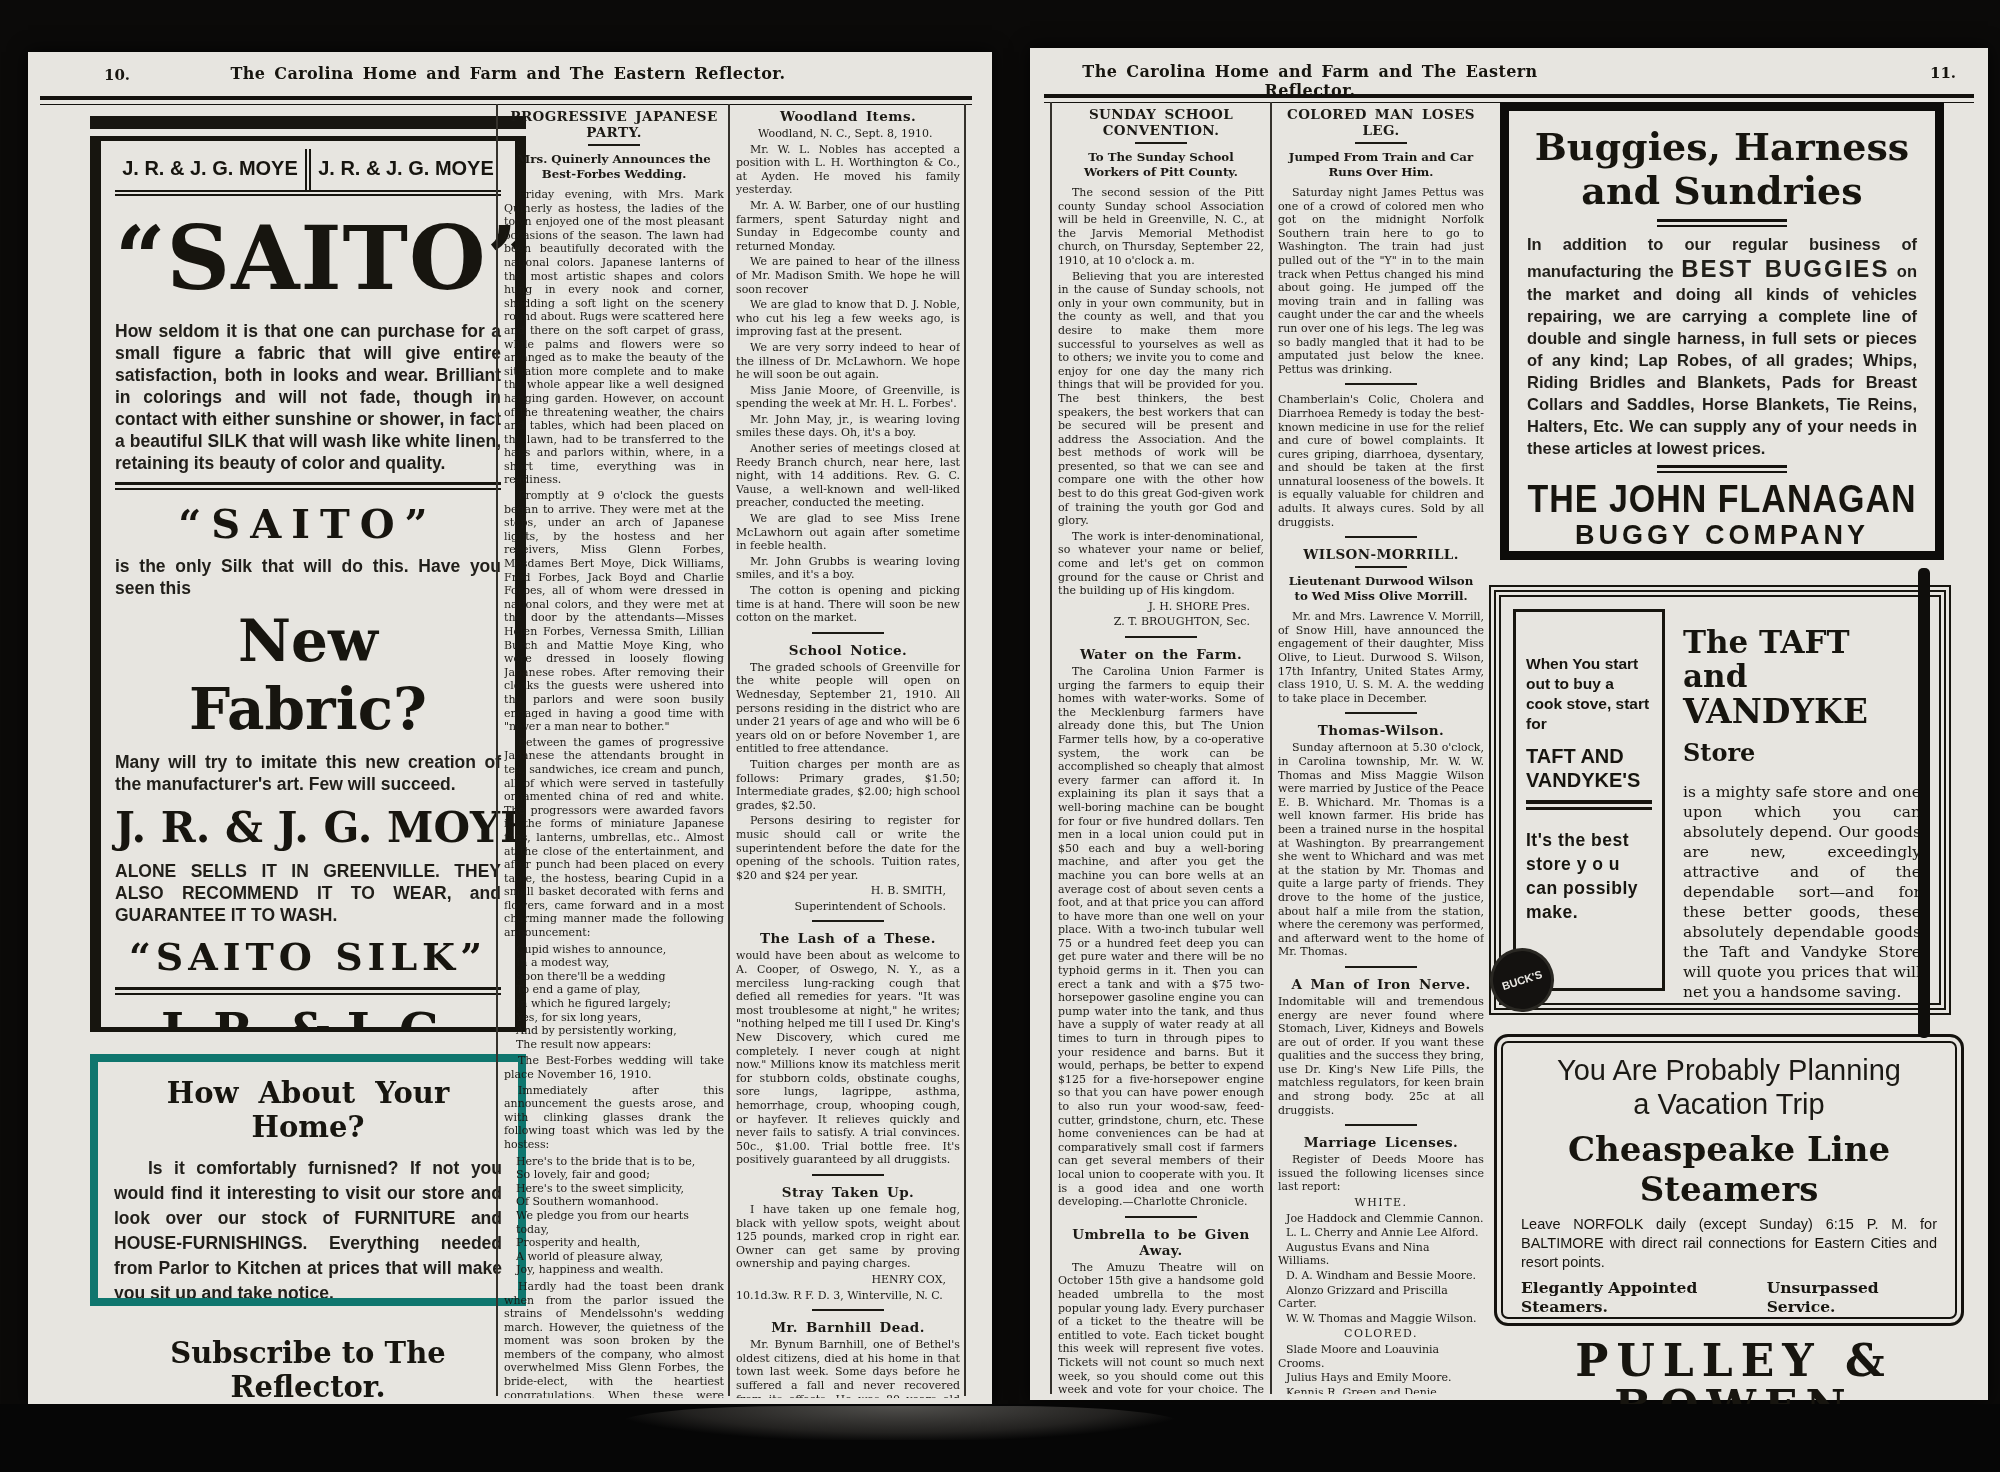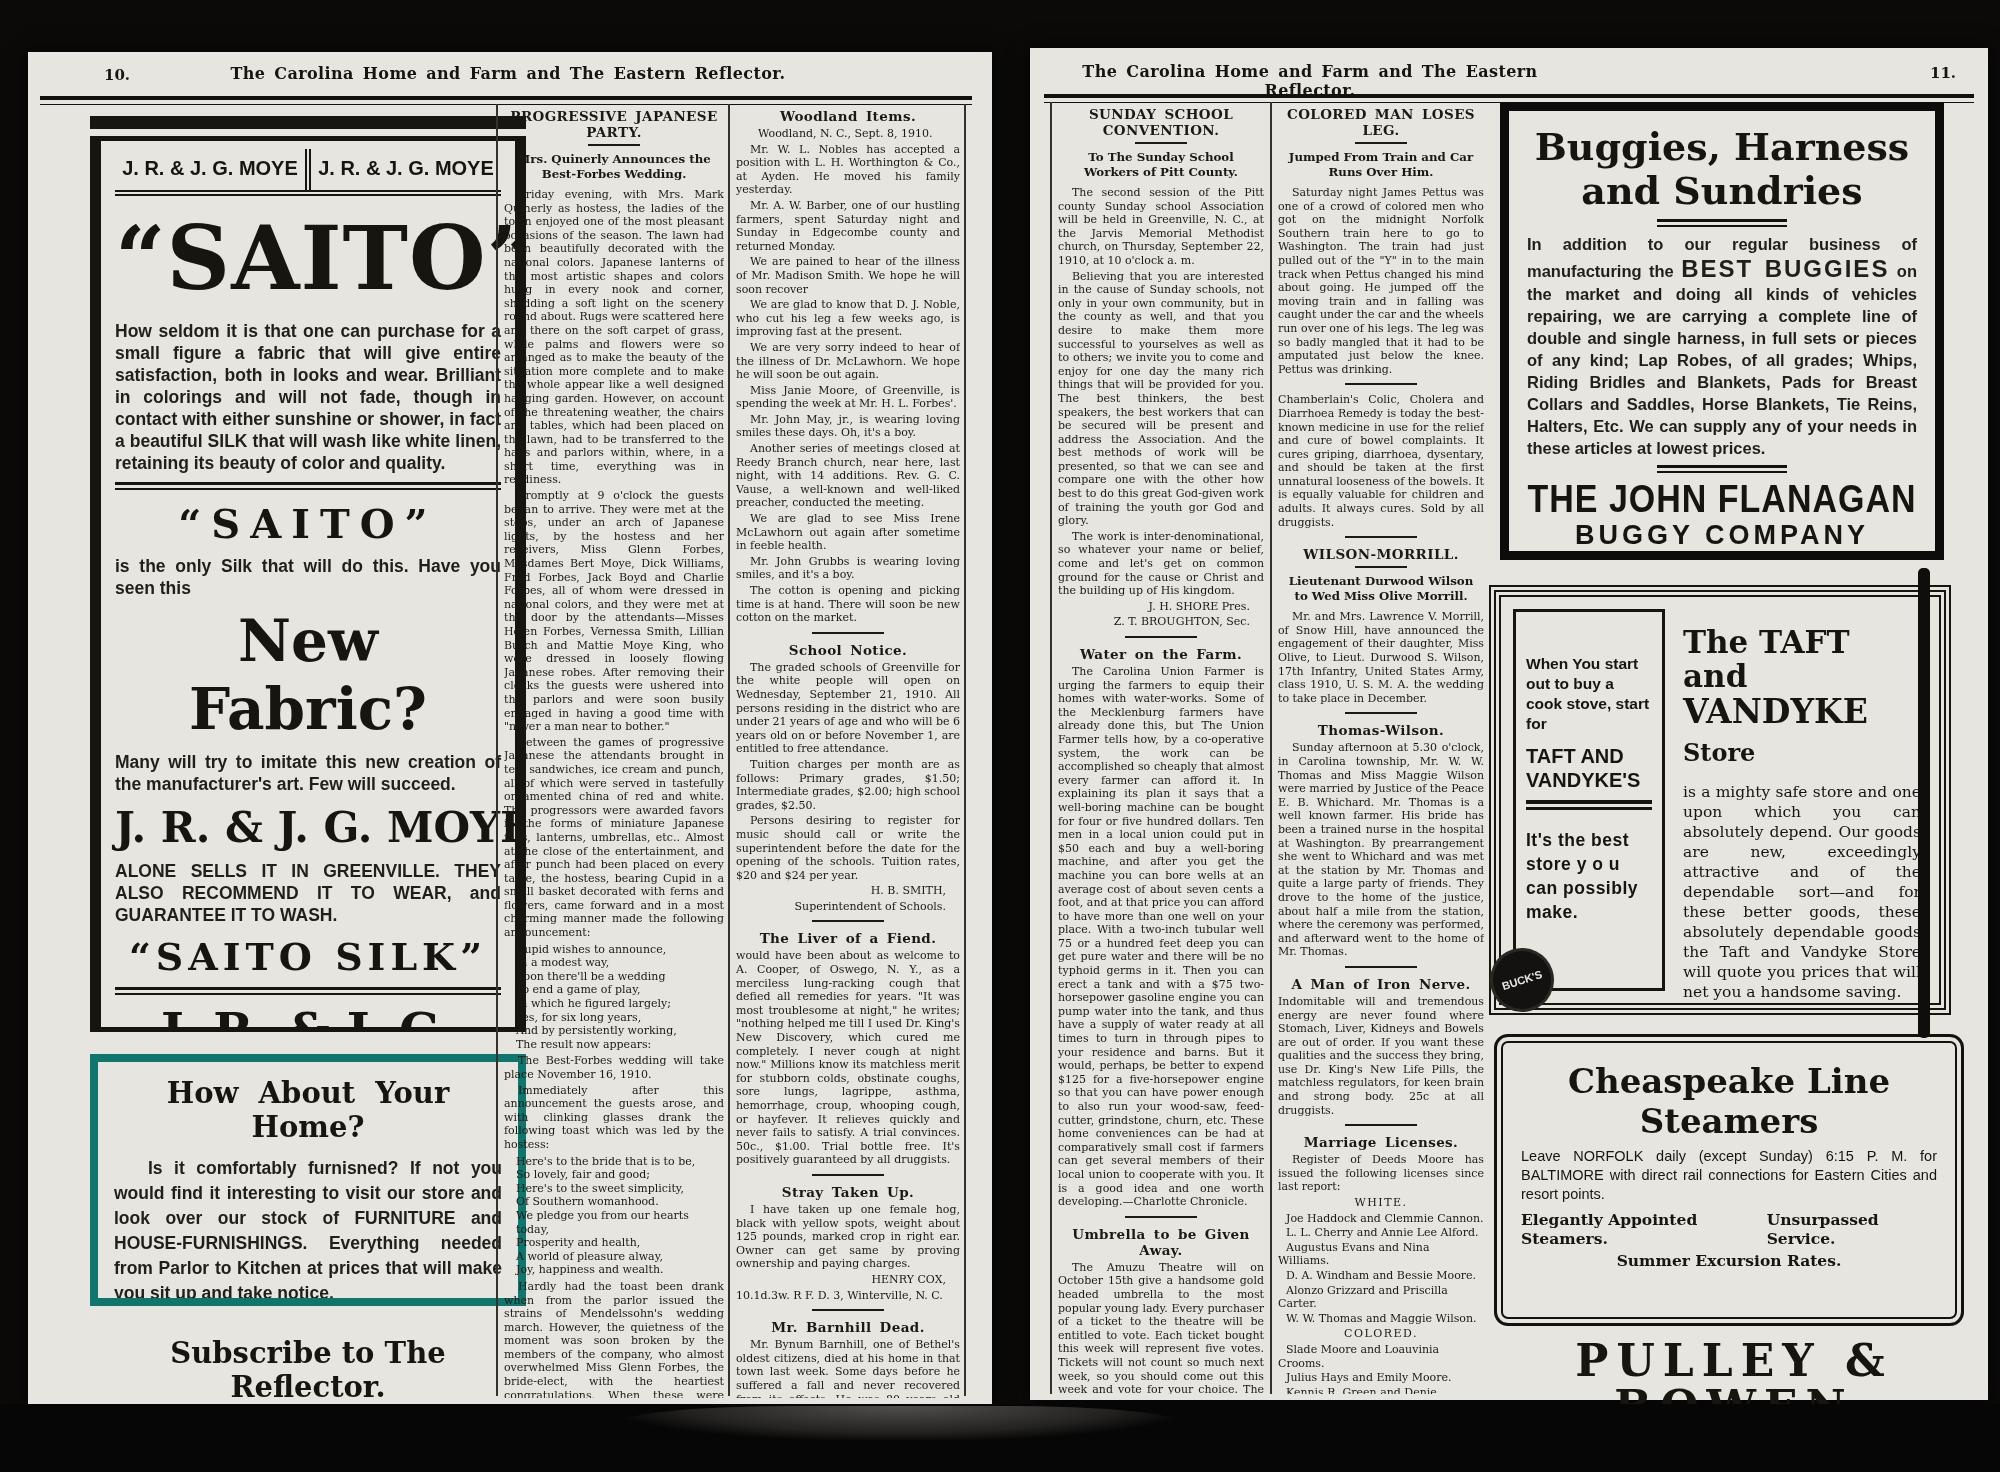--- a/index.html
+++ b/index.html
@@ -182,21 +182,21 @@
         </div>
         <div class="article">
           <h3 class="headline">School Notice.</h3>
           <p class="b-p">The graded schools of Greenville for the white people will open on Wednesday, September 21, 1910. All persons residing in the district who are under 21 years of age and who will be 6 years old on or before November 1, are entitled to free attendance.</p>
           <p class="b-p">Tuition charges per month are as follows: Primary grades, $1.50; Intermediate grades, $2.00; high school grades, $2.50.</p>
           <p class="b-p">Persons desiring to register for music should call or write the superintendent before the date for the opening of the schools.  Tuition rates, $20 and $24 per year.</p>
           <p class="b-sig">H. B. SMITH,</p>
           <p class="b-sig">Superintendent of Schools.</p>
         </div>
         <div class="article">
-          <h3 class="headline">The Liver of a Fiend.</h3>
+          <h3 class="headline">The Lash of a These.</h3>
           <p class="b-np">would have been about as welcome to A. Cooper, of Oswego, N. Y., as a merciless lung-racking cough that defied all remedies for years.  "It was most troublesome at night," he writes; "nothing helped me till I used Dr. King's New Discovery, which cured me completely.  I never cough at night now."  Millions know its matchless merit for stubborn colds, obstinate coughs, sore lungs, lagrippe, asthma, hemorrhage, croup, whooping cough, or hayfever. It relieves quickly and never fails to satisfy. A trial convinces.  50c., $1.00.  Trial bottle free. It's positively guaranteed by all druggists.</p>
         </div>
         <div class="article">
           <h3 class="headline">Stray Taken Up.</h3>
           <p class="b-p">I have taken up one female hog, black with yellow spots, weight about 125 pounds, marked crop in right ear. Owner can get same by proving ownership and paying charges.</p>
           <p class="b-sig">HENRY COX,</p>
           <p class="b-np">10.1d.3w.  R F. D. 3, Winterville, N. C.</p>
         </div>
         <div class="article">
           <h3 class="headline">Mr. Barnhill Dead.</h3>
@@ -306,20 +306,24 @@
         <p class="taft-t1">The TAFT and</p>
         <p class="taft-t2">
           <span>VANDYKE</span>
           <span class="small">Store</span>
         </p>
         <p class="taft-body">is a mighty safe store and one upon which you can absolutely depend.  Our goods are new, exceedingly attractive and of the dependable sort—and for these better goods, these absolutely dependable goods the Taft and Vandyke Store will quote you prices that will net you a handsome saving.</p>
       </div>
     </div>
 
     <div class="vacation">
+      <p class="vac-h">
+        <span>You Are Probably Planning</span><br>
+        <span>a Vacation Trip</span>
+      </p>
       <div class="vac-steamers">Cheaspeake Line Steamers</div>
       <p class="vac-sched">Leave NORFOLK daily (except Sunday)  6:15 P. M. for BALTIMORE with direct rail connections for Eastern Cities and resort points.</p>
       <div class="vac-row">
         <span>Elegantly Appointed Steamers.</span>
         <span>Unsurpassed Service.</span>
       </div>
       <div class="vac-c">Summer Excursion Rates.</div>
 
     </div>
 

